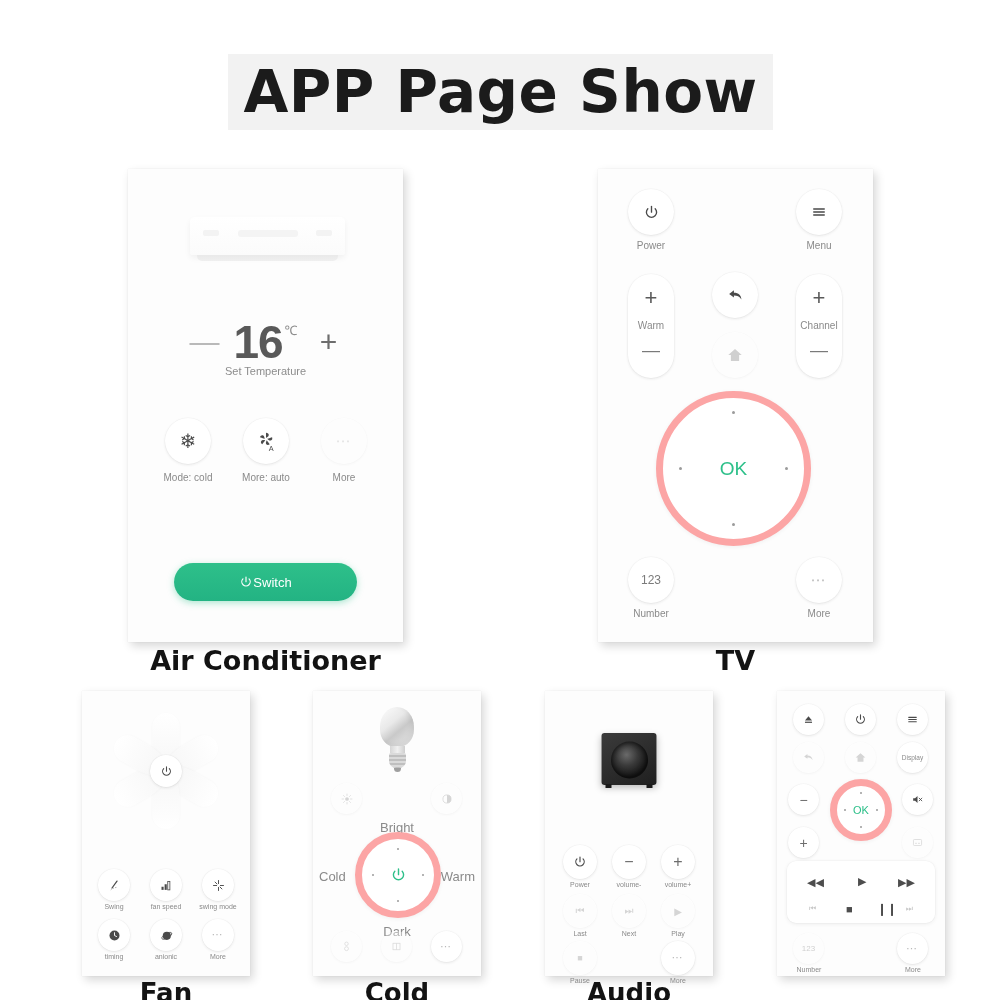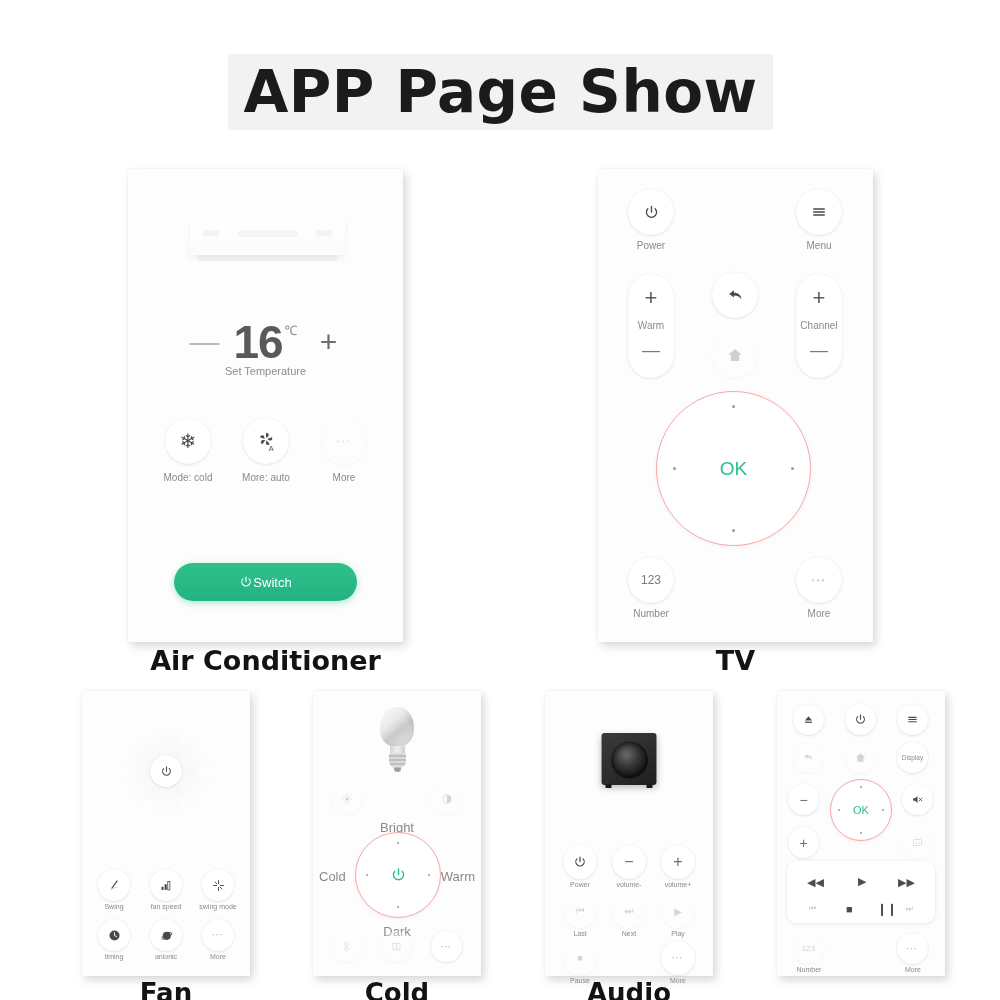--- a/index.html
+++ b/index.html
@@ -119,21 +119,21 @@
     color: #ffffff; font-size: 13px;
     box-shadow: 0 2px 7px rgba(42,192,138,0.38);
   }
 
   
   #tv-card { left: 598px; top: 143px; width: 275px; height: 473px; }
   .dpad {
     position: absolute;
     border-radius: 50%;
     background: #ffffff;
-    border: 1px solid #fca5a5;
+    border: 7px solid #fca5a5;
     box-shadow: 0 1px 4px rgba(0,0,0,0.055);
   }
   .dpad .ok {
     position: absolute; left: 0; top: 50%; width: 100%;
     transform: translateY(-50%);
     text-align: center; font-weight: 400;
   }
   .dp-dot { position: absolute; width: 3px; height: 3px; border-radius: 50%; background: #9b9b9b; }
 
   

